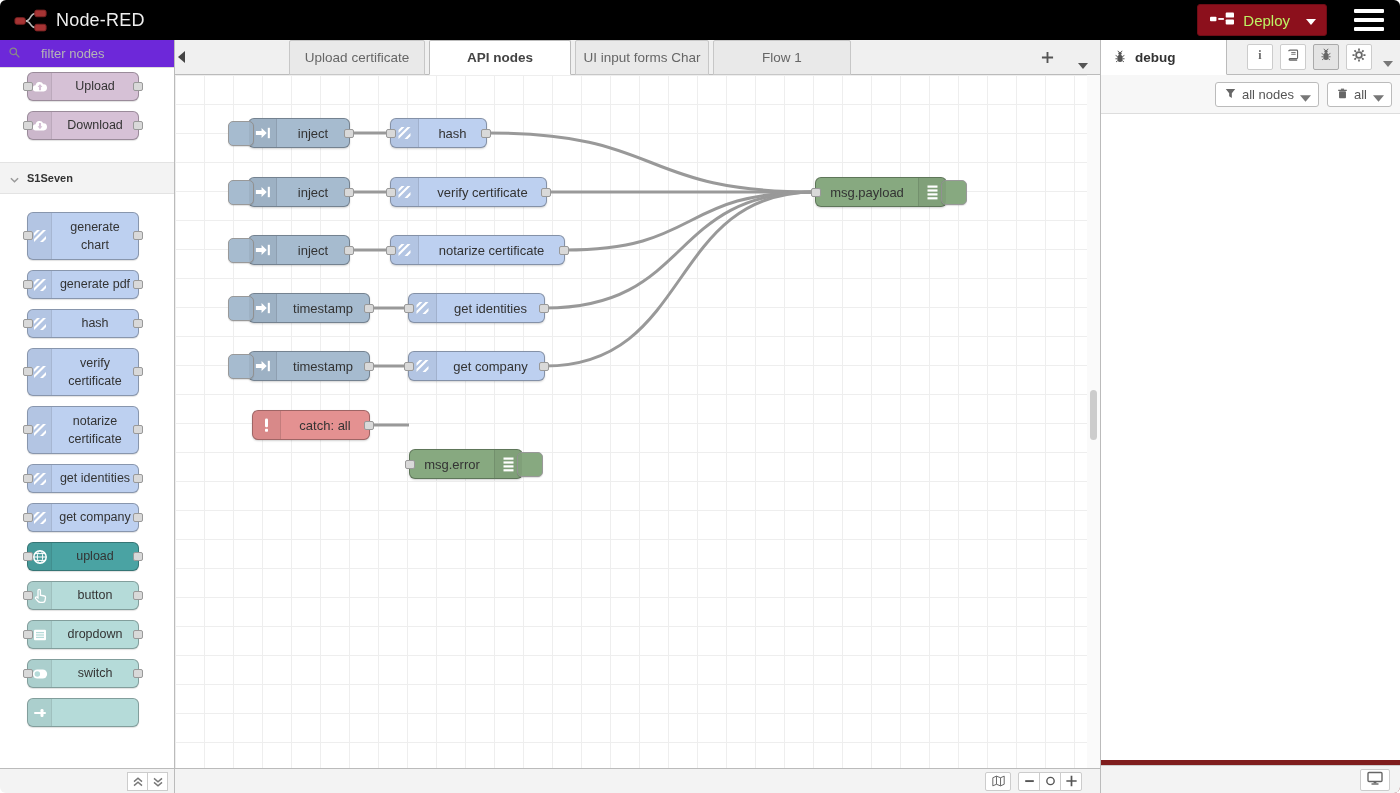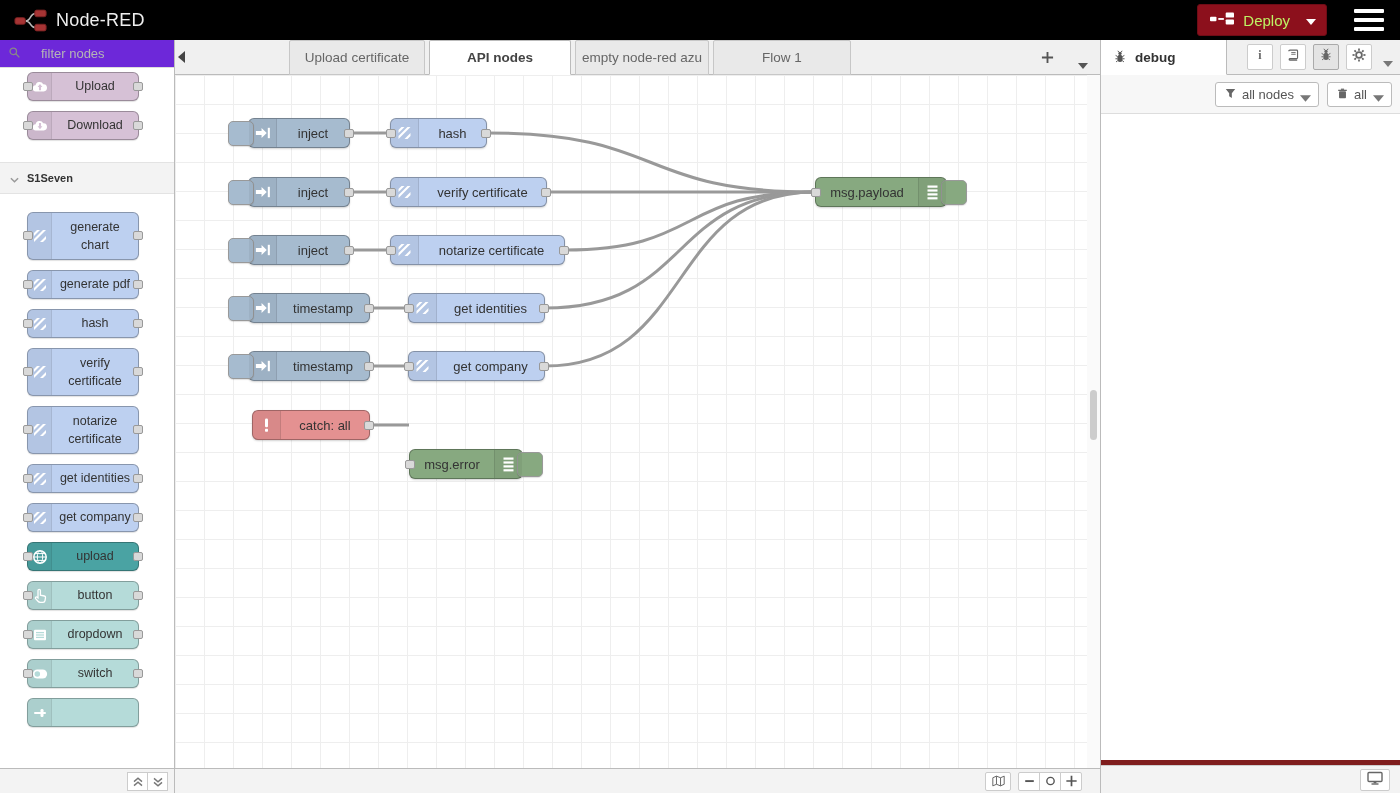--- a/index.html
+++ b/index.html
@@ -1,18 +1,18 @@
 <!DOCTYPE html>
 <html><head>
 <meta charset="utf-8">
 <style>
   * { margin:0; padding:0; box-sizing:border-box; }
   html,body { width:1400px; height:793px; overflow:hidden; }
   body { font-family:"Liberation Sans", sans-serif; background:#fff; }
-  #app { position:relative; width:1400px; height:793px; background:#fff; overflow:hidden; }
+  #app { position:relative; width:1400px; height:793px; background:#fff; overflow:hidden;border-radius:6px; }
 
   
   #header { position:absolute; left:0; top:0; width:1400px; height:40px; background:#000; display:flex; align-items:center; }
   #logo { display:flex; align-items:center; gap:8px; padding-left:14px; }
   #logo svg { display:block; }
   #app-title { color:#eee; font-size:18px; letter-spacing:0.2px; }
   #deploy-btn { position:absolute; right:73px; top:4px; height:32px; background:#8C101C; border:1px solid #6e0c16; border-radius:3px; display:flex; align-items:center; color:#fff; cursor:pointer; }
   #deploy-main { display:flex; align-items:center; gap:9px; padding:0 12px 0 12px; }
   #deploy-label { font-size:15px; color:#bef264; }
   #deploy-caret { padding:0 10px 0 4px; display:flex; align-items:center; height:100%; }
@@ -375,21 +375,21 @@
   <div id="tabbar">
     <div id="tab-scroll-left">
       <span><svg viewBox="0 0 7 12" width="7" height="12">
             <path d="M7 0 L7 12 L0 6 Z" fill="#444444"></path>
           </svg></span>
     </div>
     <div id="tab-strip">
         <div class="tab">en to custom</div>
         <div class="tab">Upload certificate</div>
         <div class="tab active">API nodes</div>
-        <div class="tab">empty node-red azu</div>
+        <div class="tab">UI input forms Char</div>
         <div class="tab">Flow 1</div>
       </div>
     <div id="tab-add">
       <span class="tadd">
           <span style="width:15px;height:15px;display:inline-block"><svg viewBox="0 0 14 14" width="13" height="13">
               <path d="M6 1 h2 v5 h5 v2 h-5 v5 h-2 v-5 H1 v-2 h5 Z" fill="#555555"></path>
             </svg></span>
         </span>
       <span class="tadd">
           <span style="width:10px;height:6px;display:inline-block"><svg viewBox="0 0 10 6" width="10" height="6">

